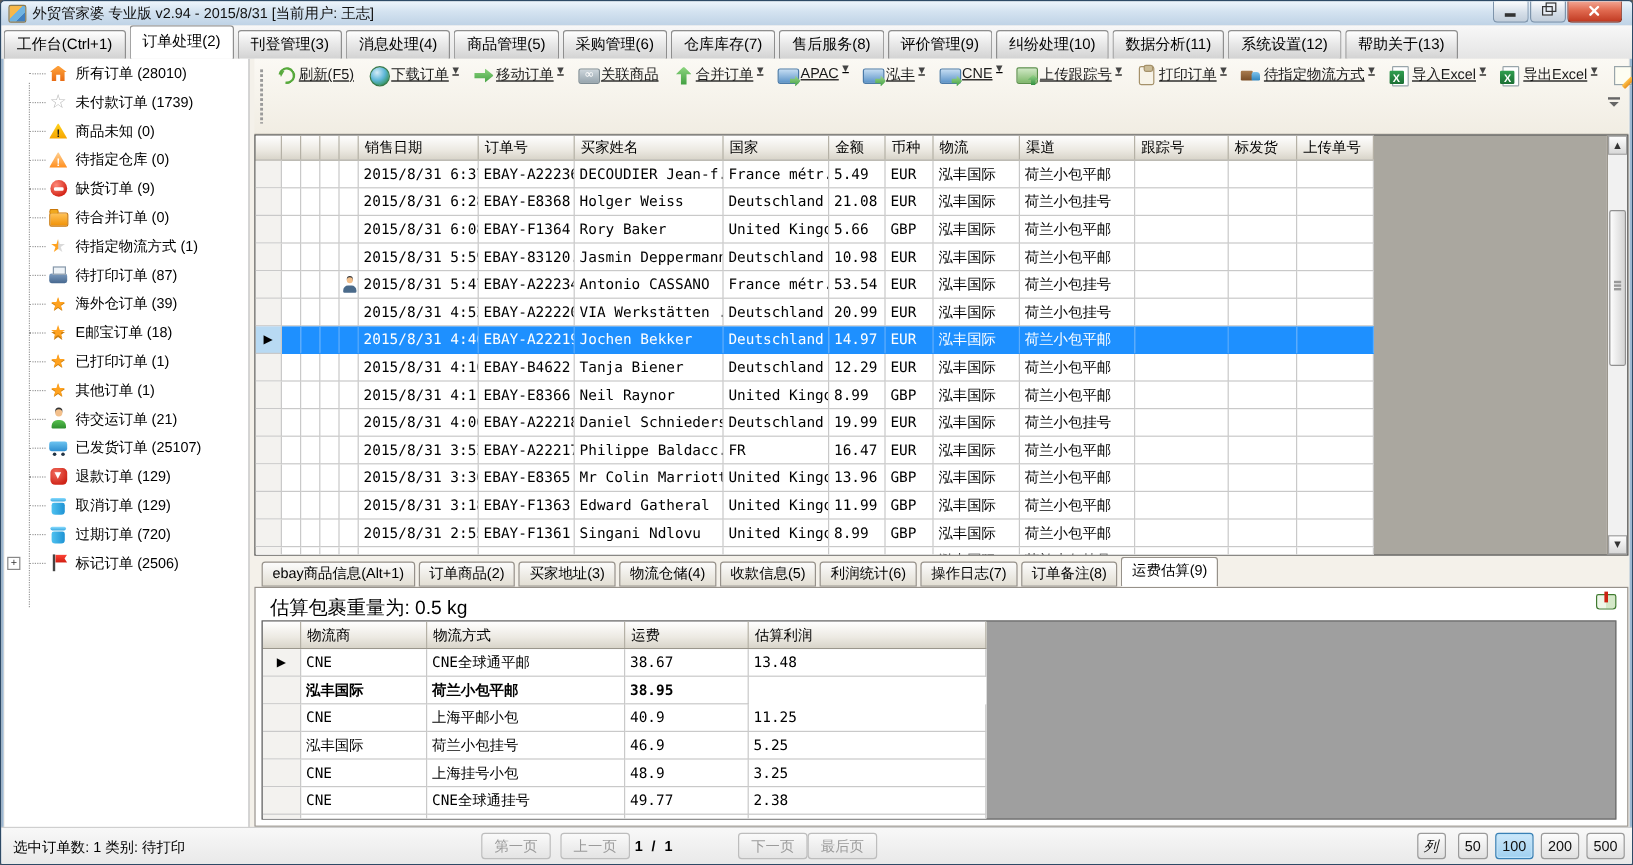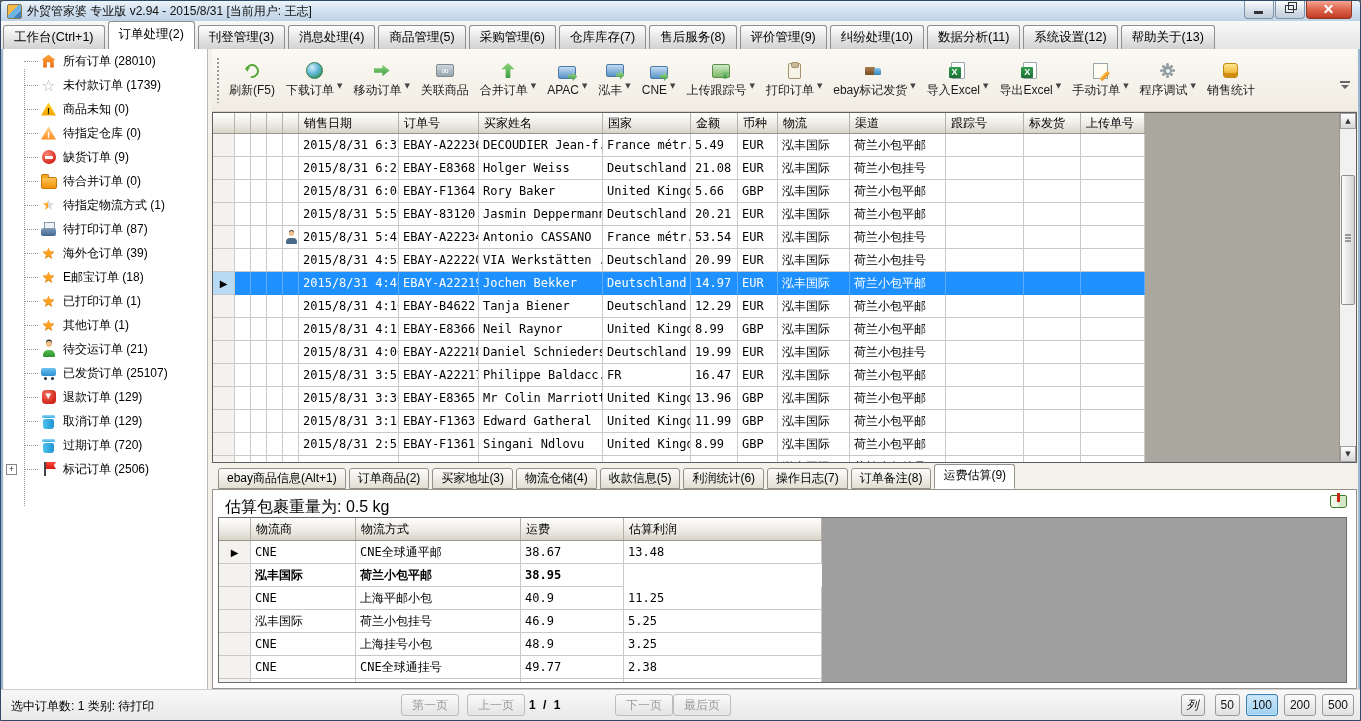--- a/index.html
+++ b/index.html
@@ -85,22 +85,22 @@
   .ic-flag::before{content:'';position:absolute;left:5px;top:1px;width:2px;height:14px;background:#444;}
   .ic-flag::after{content:'';position:absolute;left:7px;top:1px;width:10px;height:7px;
     background:linear-gradient(#ff4538,#d01c10);clip-path:polygon(0 0,100% 0,78% 50%,100% 100%,0 100%);}
 
   
   #toolbar{position:absolute;left:211px;top:48px;right:3px;height:62px;
     background:linear-gradient(#fbf9f4,#f1ede3);border-bottom:1px solid #d8d3c6;
     display:flex;align-items:center;padding-left:12px;gap:1px;}
   #toolbar::before{content:'';position:absolute;left:4px;top:8px;bottom:8px;width:4px;
     background-image:radial-gradient(#9a9a9a 40%,transparent 45%);background-size:4px 4px;}
-  .tbtn{display:flex;flex-direction:column;align-items:center;justify-content:center;
-    padding:2px 5px;height:52px;border-radius:3px;}
+  .tbtn{display:flex;flex-direction:row;align-items:flex-start;justify-content:center;
+    padding:2px 5px;height:52px;border-radius:3px;text-decoration:underline;}
   .tbl{font-size:12px;color:#1a1a1a;white-space:nowrap;display:flex;align-items:center;}
   .dd{font-size:7px;color:#444;margin-left:3px;transform:translateY(-4px);font-family:"DejaVu Sans",sans-serif;}
   .tb-more{position:absolute;right:6px;top:32px;width:12px;height:10px;}
   .tb-more::before{content:'';position:absolute;top:0;left:1px;right:1px;border-top:2px solid #666;}
   .tb-more::after{content:'';position:absolute;top:4px;left:2px;border:4px solid transparent;border-top-color:#666;}
 
   .tbi{width:20px;height:18px;display:flex;align-items:center;justify-content:center;position:relative;margin-bottom:2px;}
   .tbi-refresh::before{content:'';width:10px;height:10px;border:2.5px solid #57a93c;border-radius:50%;
     border-left-color:transparent;transform:rotate(-35deg);}
   .tbi-refresh::after{content:'';position:absolute;left:1px;top:3px;border:3.5px solid transparent;border-right-color:#57a93c;transform:rotate(30deg);}
@@ -411,21 +411,21 @@
         <div class="tbtn">
        <span class="tbi tbi-clipboard"></span>
        <span class="tbl">
             <span>打印订单</span>
             <span class="dd">▼</span>
           </span>
      </div>
         <div class="tbtn">
        <span class="tbi tbi-truck"></span>
        <span class="tbl">
-            <span>ebay标记发货</span>
+            <span>待指定物流方式</span>
             <span class="dd">▼</span>
           </span>
      </div>
         <div class="tbtn">
        <span class="tbi tbi-excel"></span>
        <span class="tbl">
             <span>导入Excel</span>
             <span class="dd">▼</span>
           </span>
      </div>
@@ -537,21 +537,21 @@
         <div class="grow">
     <div class="gcell gsel" style="width:22px"></div>
           <div class="gcell gnar" style="width:16px"></div>
           <div class="gcell gnar" style="width:16px"></div>
           <div class="gcell gnar" style="width:16px"></div>
           <div class="gcell gnar" style="width:16px"></div>
           <div class="gcell" style="width:100px">2015/8/31 5:59</div>
           <div class="gcell" style="width:80px">EBAY-83120...</div>
           <div class="gcell" style="width:124px">Jasmin Deppermann</div>
           <div class="gcell" style="width:88px">Deutschland</div>
-          <div class="gcell" style="width:47px">20.21</div>
+          <div class="gcell" style="width:47px">10.98</div>
           <div class="gcell" style="width:40px">EUR</div>
           <div class="gcell" style="width:72px">泓丰国际</div>
           <div class="gcell" style="width:96px">荷兰小包平邮</div>
           <div class="gcell" style="width:78px"></div>
           <div class="gcell" style="width:57px"></div>
           <div class="gcell" style="width:64px"></div>
         </div>
         <div class="grow">
     <div class="gcell gsel" style="width:22px"></div>
           <div class="gcell gnar" style="width:16px"></div>

